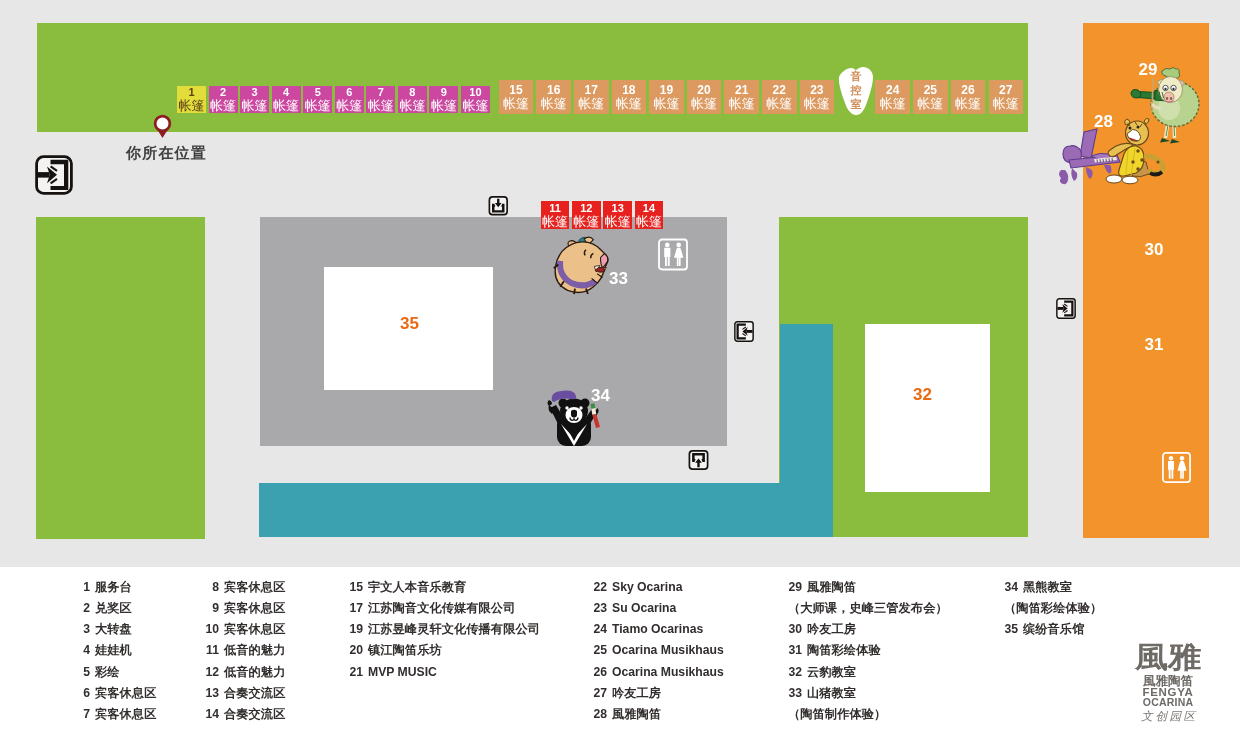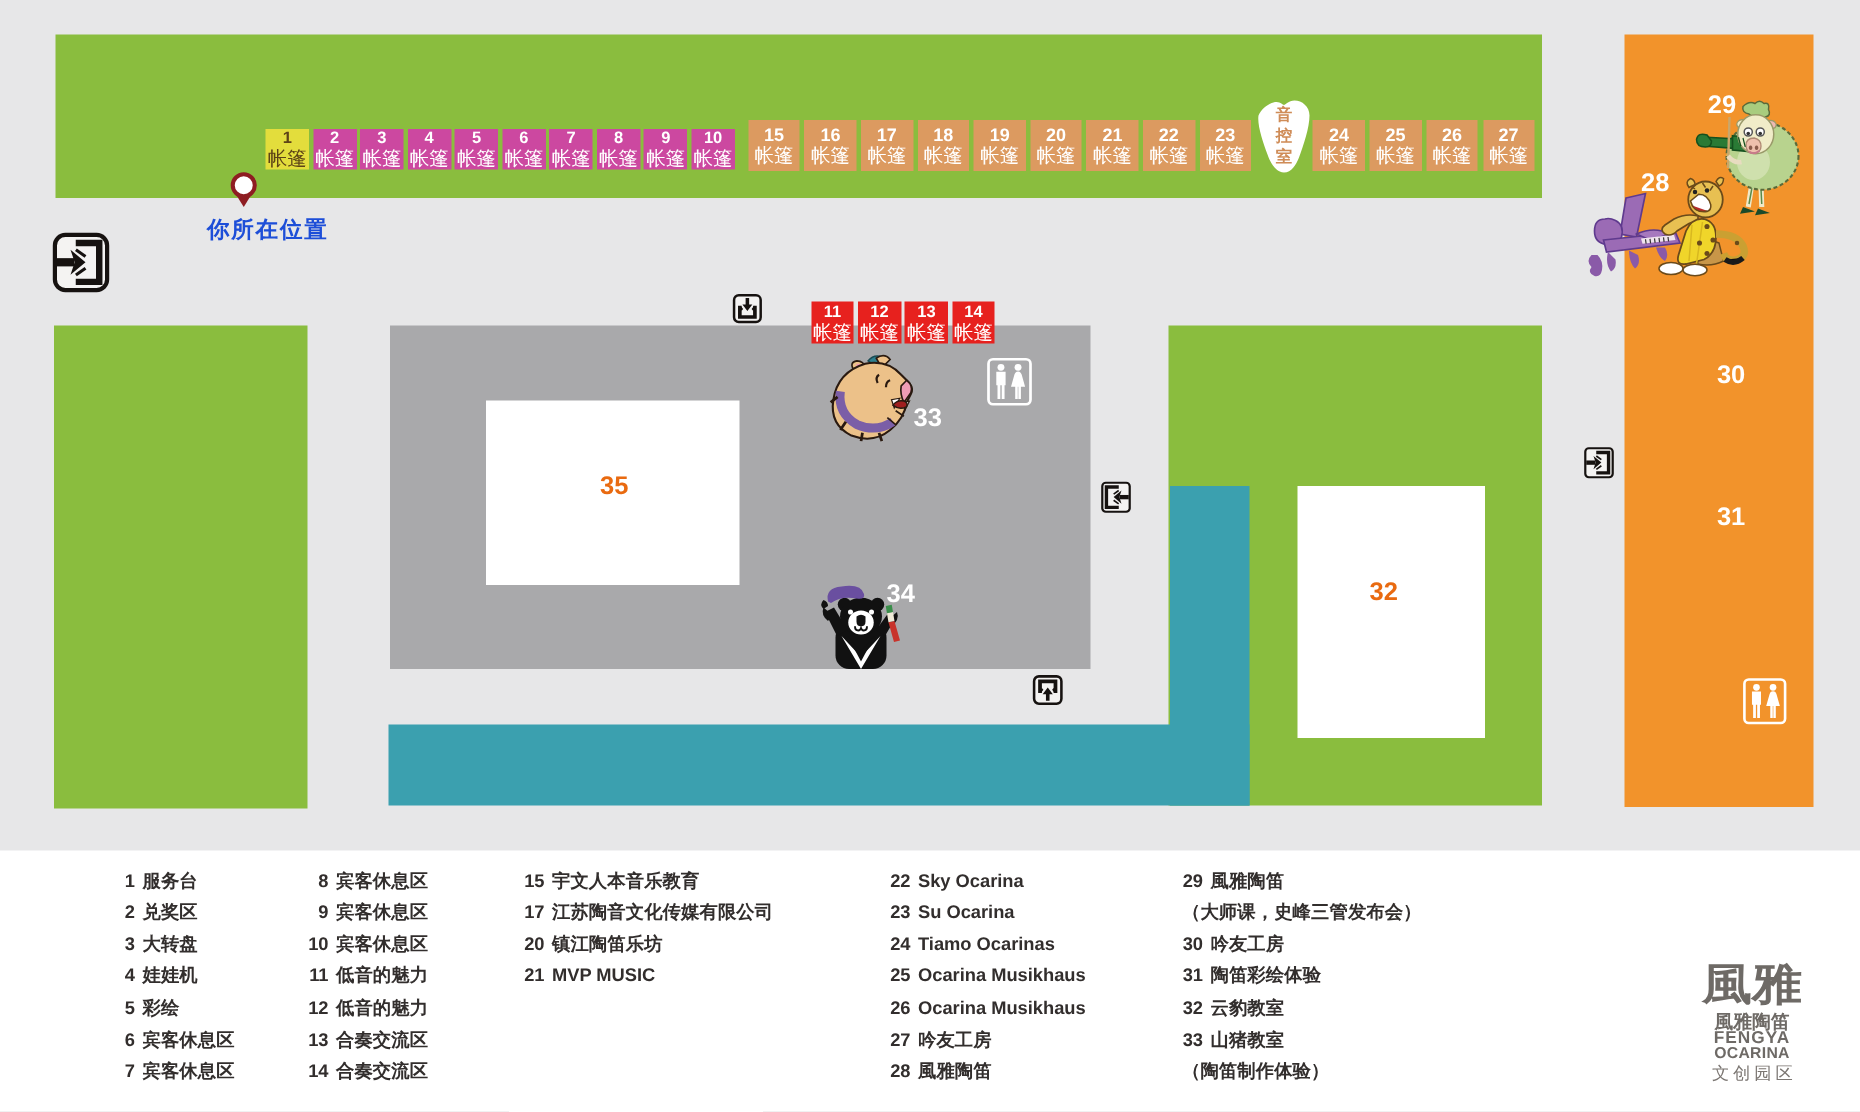--- a/index.html
+++ b/index.html
@@ -139,21 +139,21 @@
       <div style="font-size:13px;color:#fff;line-height:14px;">帐篷</div>
     </div>
 <div class="tent" style="left:634.7px;top:201px;width:28.5px;height:28px;background:#e7211e;">
       <div style="font-size:11px;font-weight:bold;color:#fff;line-height:13px;">14</div>
       <div style="font-size:13px;color:#fff;line-height:14px;">帐篷</div>
     </div>
   <svg style="left:153.3px;top:113.5px;" width="19" height="25" viewBox="0 0 19 25">
     <path d="M3.6,14.5 L15.4,14.5 L9.5,24 Z" fill="#8e1d22"></path>
     <circle cx="9.5" cy="9.5" r="7.35" fill="#fff" stroke="#8e1d22" stroke-width="2.7"></circle>
   </svg>
-  <div style="left:138px;top:143.5px;font-size:15px;font-weight:bold;color:#1d4ed8;letter-spacing:1.2px;">你所在位置</div>
+  <div style="left:126px;top:143.5px;font-size:15px;font-weight:bold;color:#404040;letter-spacing:1.2px;">你所在位置</div>
 
   <div class="num-white" style="left:609px;top:269.5px;">33</div>
   <div class="num-white" style="left:591px;top:387px;">34</div>
   <div class="num-white" style="left:1094px;top:113px;">28</div>
   <div class="num-white" style="left:1138.5px;top:60.5px;">29</div>
   <div class="num-white" style="left:1144.6px;top:240.8px;">30</div>
   <div class="num-white" style="left:1144.6px;top:336.3px;">31</div>
 
 <svg style="left:34.5px;top:155px;" width="38" height="40" viewBox="0 0 38 40">
   <rect x="1.6" y="1.6" width="34.8" height="36.8" rx="7" fill="#f4f3f2" stroke="#161210" stroke-width="2.8"></rect>
@@ -327,20 +327,21 @@
 <div class="lrow"><span class="lnum" style="width:14px;">9</span><span class="lcjk">宾客休息区</span></div>
 <div class="lrow"><span class="lnum" style="width:14px;">10</span><span class="lcjk">宾客休息区</span></div>
 <div class="lrow"><span class="lnum" style="width:14px;">11</span><span class="lcjk">低音的魅力</span></div>
 <div class="lrow"><span class="lnum" style="width:14px;">12</span><span class="lcjk">低音的魅力</span></div>
 <div class="lrow"><span class="lnum" style="width:14px;">13</span><span class="lcjk">合奏交流区</span></div>
 <div class="lrow"><span class="lnum" style="width:14px;">14</span><span class="lcjk">合奏交流区</span></div>
     </div>
 <div class="lcol" style="left:349px;">
       <div class="lrow"><span class="lnum" style="width:14px;">15</span><span class="lcjk">宇文人本音乐教育</span></div>
 <div class="lrow"><span class="lnum" style="width:14px;">17</span><span class="lcjk">江苏陶音文化传媒有限公司</span></div>
+<div class="lrow"><span class="lnum" style="width:14px;">19</span><span class="lcjk">江苏昱峰灵轩文化传播有限公司</span></div>
 <div class="lrow"><span class="lnum" style="width:14px;">20</span><span class="lcjk">镇江陶笛乐坊</span></div>
 <div class="lrow"><span class="lnum" style="width:14px;">21</span><span>MVP MUSIC</span></div>
     </div>
 <div class="lcol" style="left:593px;">
       <div class="lrow"><span class="lnum" style="width:14px;">22</span><span>Sky Ocarina</span></div>
 <div class="lrow"><span class="lnum" style="width:14px;">23</span><span>Su Ocarina</span></div>
 <div class="lrow"><span class="lnum" style="width:14px;">24</span><span>Tiamo Ocarinas</span></div>
 <div class="lrow"><span class="lnum" style="width:14px;">25</span><span>Ocarina Musikhaus</span></div>
 <div class="lrow"><span class="lnum" style="width:14px;">26</span><span>Ocarina Musikhaus</span></div>
 <div class="lrow"><span class="lnum" style="width:14px;">27</span><span class="lcjk">吟友工房</span></div>
@@ -348,20 +349,25 @@
     </div>
 <div class="lcol" style="left:788px;">
       <div class="lrow"><span class="lnum" style="width:14px;">29</span><span class="lcjk">風雅陶笛</span></div>
 <div class="lrow"><span class="lcjk">（大师课，史峰三管发布会）</span></div>
 <div class="lrow"><span class="lnum" style="width:14px;">30</span><span class="lcjk">吟友工房</span></div>
 <div class="lrow"><span class="lnum" style="width:14px;">31</span><span class="lcjk">陶笛彩绘体验</span></div>
 <div class="lrow"><span class="lnum" style="width:14px;">32</span><span class="lcjk">云豹教室</span></div>
 <div class="lrow"><span class="lnum" style="width:14px;">33</span><span class="lcjk">山猪教室</span></div>
 <div class="lrow"><span class="lcjk">（陶笛制作体验）</span></div>
     </div>
+<div class="lcol" style="left:1004px;">
+      <div class="lrow"><span class="lnum" style="width:14px;">34</span><span class="lcjk">黑熊教室</span></div>
+<div class="lrow"><span class="lcjk">（陶笛彩绘体验）</span></div>
+<div class="lrow"><span class="lnum" style="width:14px;">35</span><span class="lcjk">缤纷音乐馆</span></div>
+    </div>
   <div style="left:1133px;top:641.5px;width:70px;text-align:center;color:#6e6a66;">
     <div style="font-family:'Liberation Serif',serif;font-weight:bold;font-size:29px;line-height:30px;transform:scaleX(1.15);">風雅</div>
     <div style="font-weight:bold;font-size:12.5px;line-height:13.5px;margin-top:3px;">風雅陶笛</div>
     <div style="font-weight:bold;font-size:11.5px;line-height:9.5px;letter-spacing:0.7px;">FENGYA</div>
     <div style="font-weight:bold;font-size:10.5px;line-height:9px;letter-spacing:0.2px;">OCARINA</div>
-    <div style="font-size:11.5px;line-height:13px;letter-spacing:2.6px;color:#7b7672;margin-top:3px;margin-left:3px;">文创园区</div>
+    <div style="font-size:11.5px;line-height:13px;letter-spacing:2.6px;color:#7b7672;margin-top:3px;margin-left:3px;font-style:italic;">文创园区</div>
   </div>
 </div>
 
 </body></html>

